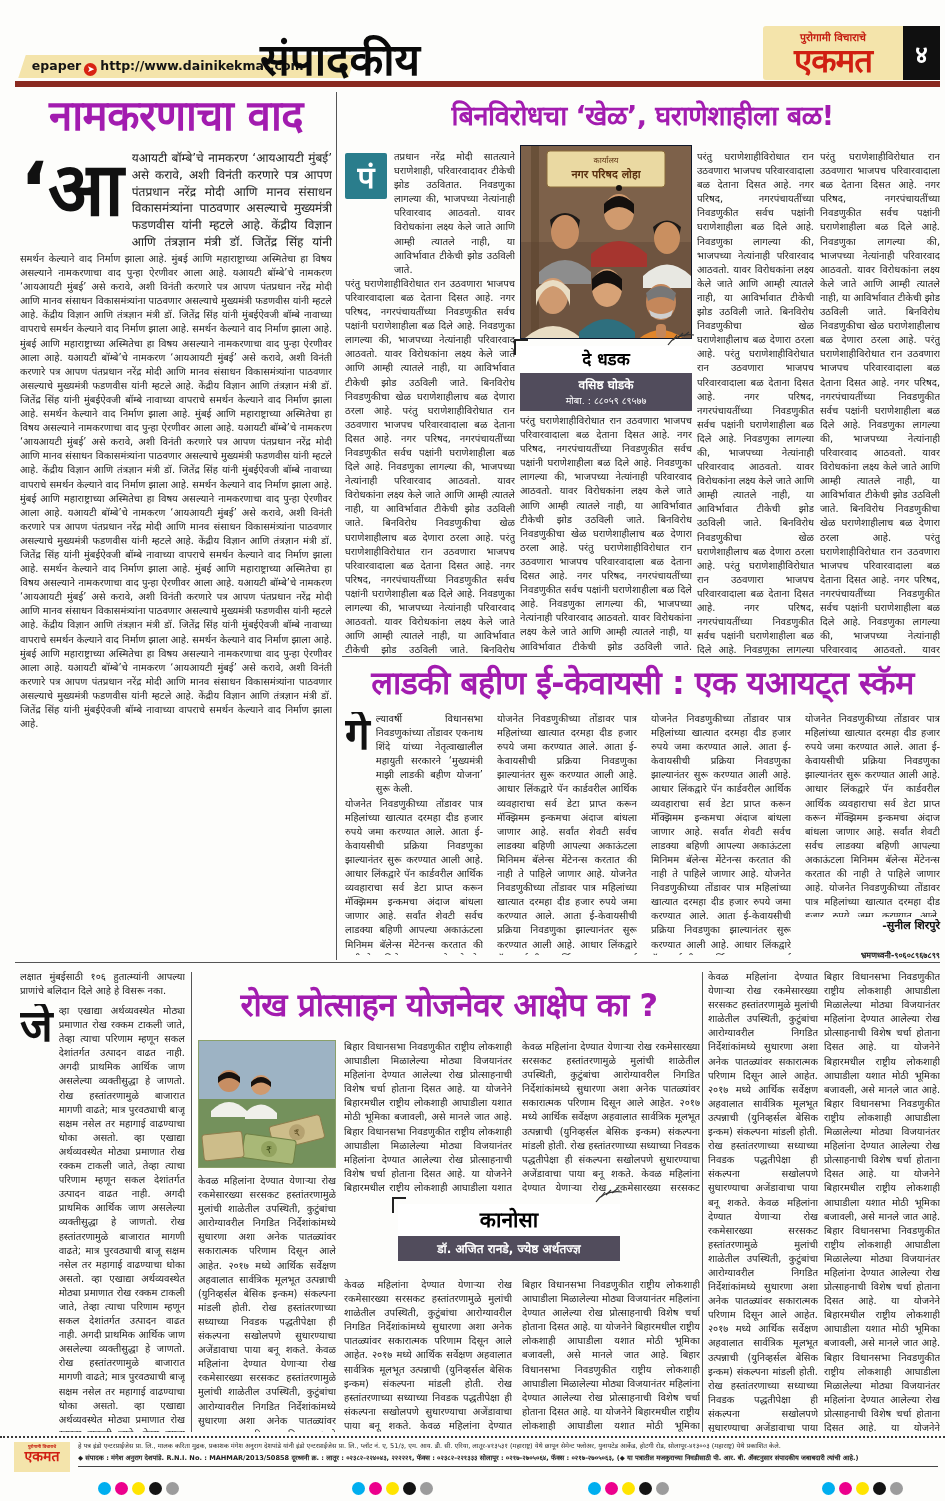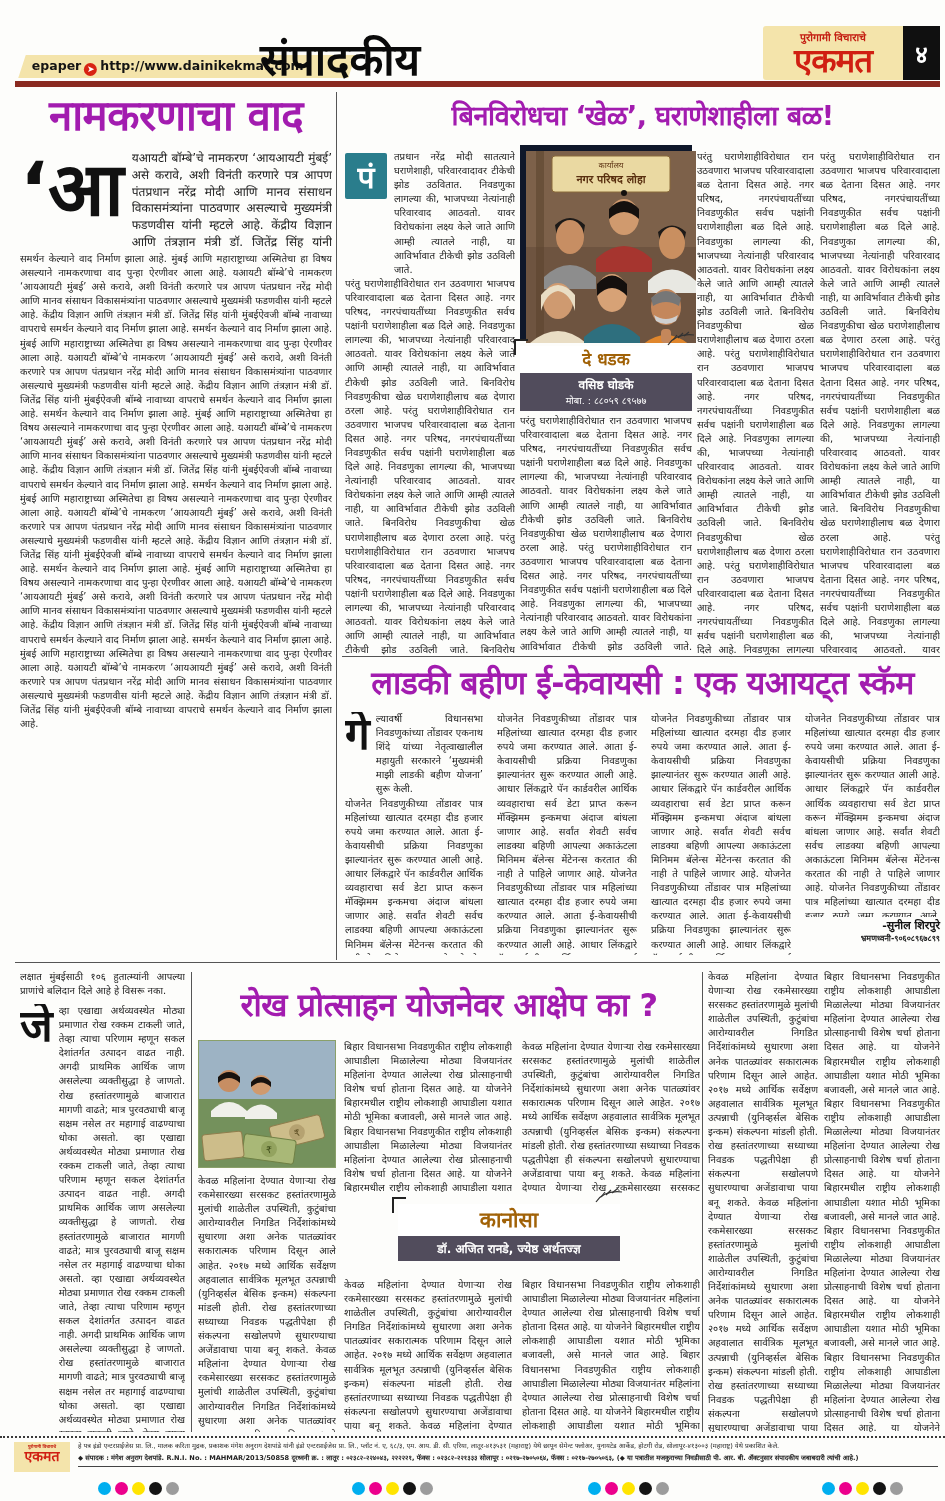--- a/index.html
+++ b/index.html
@@ -21,34 +21,34 @@
 .m-name{font-size:33px;font-weight:900;color:#d01f12;line-height:1.05;letter-spacing:-1px;}
 .pagenum{background:#101010;color:#fff;font-size:24px;font-weight:700;display:flex;align-items:center;justify-content:center;}
 .header-bar{background:#8a2a20;}
 
 .dc{float:left;font-weight:800;color:#111;}
 .dc-aa{font-size:74px;line-height:66px;margin:6px 8px 0 0;}
 .dc-box{width:42px;height:46px;background:#2a7d8c;color:#fff;font-size:30px;font-weight:800;display:flex;align-items:center;justify-content:center;float:left;margin:3px 7px 2px 0;border-radius:2px;}
 .dc-plain{font-size:44px;line-height:40px;margin:2px 6px 0 0;}
 
 .byl{border:0;}
-.byl-top{position:relative;background:#fff;text-align:center;font-weight:800;color:#a16207;}
+.byl-top{position:relative;background:#fff;text-align:center;font-weight:800;color:#000000;}
 .byl-top:before{content:"";position:absolute;left:-6px;top:-7px;width:12px;height:14px;border-left:2px solid #222;border-top:2px solid #222;}
 .byl-dark{background:#514c5c;color:#fff;text-align:center;}
 .ornament{position:absolute;}
 
 .dotted{border-top:2px dotted #3a3a3a;}
 .f-logo{background:#f4e4ab;text-align:center;padding-top:1px;}
 .f-tag{font-size:4.5px;font-weight:700;color:#c41e12;}
 .f-name{font-size:14px;font-weight:900;color:#d01f12;line-height:1;}
 .f-line{font-size:6.6px;line-height:9.5px;color:#222;text-align:justify;}
 .dot{width:13px;height:13px;border-radius:50%;display:inline-block;margin-right:4px;}
 .dots-group{position:absolute;top:0;white-space:nowrap;}
 .sig{font-weight:800;font-size:11px;text-align:right;color:#111;}
-.sigph{font-weight:700;font-size:8px;text-align:right;color:#222;}
+.sigph{font-weight:700;font-size:8px;text-align:right;color:#222;margin-top:17px;}
 </style>
 </head>
 <body>
 
 <div class="abs" style="left:0;top:0;width:945px;height:90px;">
   <div class="abs epaper-strip" style="left:22px;top:55px;width:330px;height:23px;">
     <div class="epaper-in"><span>epaper</span><span class="epaper-icon">➤</span><span>http://www.dainikekmat.com</span></div>
   </div>
   <div class="abs section-title" style="left:255px;top:28px;width:170px;text-align:center;">संपादकीय</div>
   <div class="abs masthead" style="left:763px;top:26px;width:140px;height:54px;">
@@ -75,21 +75,21 @@
 </section>
 
 <section>
   <h1 class="abs hl" style="left:345px;top:94px;width:595px;font-size:27px;line-height:44px;">बिनविरोधचा ‘खेळ’, घराणेशाहीला बळ!</h1>
   <div class="abs" style="left:345px;top:150px;width:170px;height:505px;overflow:hidden;">
     <span class="dc-box">पं</span>
     <span class="btxt" style="display:block;">तप्रधान नरेंद्र मोदी सातत्याने घराणेशाही, परिवारवादावर टीकेची झोड उठवितात. निवडणुका लागल्या की, भाजपच्या नेत्यांनाही परिवारवाद आठवतो. यावर विरोधकांना लक्ष्य केले जाते आणि आम्ही त्यातले नाही, या आविर्भावात टीकेची झोड उठविली जाते.</span>
     <div class="btxt">परंतु घराणेशाहीविरोधात रान उठवणारा भाजपच परिवारवादाला बळ देताना दिसत आहे. नगर परिषद, नगरपंचायतींच्या निवडणुकीत सर्वच पक्षांनी घराणेशाहीला बळ दिले आहे. निवडणुका लागल्या की, भाजपच्या नेत्यांनाही परिवारवाद आठवतो. यावर विरोधकांना लक्ष्य केले जाते आणि आम्ही त्यातले नाही, या आविर्भावात टीकेची झोड उठविली जाते. बिनविरोध निवडणुकीचा खेळ घराणेशाहीलाच बळ देणारा ठरला आहे. परंतु घराणेशाहीविरोधात रान उठवणारा भाजपच परिवारवादाला बळ देताना दिसत आहे. नगर परिषद, नगरपंचायतींच्या निवडणुकीत सर्वच पक्षांनी घराणेशाहीला बळ दिले आहे. निवडणुका लागल्या की, भाजपच्या नेत्यांनाही परिवारवाद आठवतो. यावर विरोधकांना लक्ष्य केले जाते आणि आम्ही त्यातले नाही, या आविर्भावात टीकेची झोड उठविली जाते. बिनविरोध निवडणुकीचा खेळ घराणेशाहीलाच बळ देणारा ठरला आहे. परंतु घराणेशाहीविरोधात रान उठवणारा भाजपच परिवारवादाला बळ देताना दिसत आहे. नगर परिषद, नगरपंचायतींच्या निवडणुकीत सर्वच पक्षांनी घराणेशाहीला बळ दिले आहे. निवडणुका लागल्या की, भाजपच्या नेत्यांनाही परिवारवाद आठवतो. यावर विरोधकांना लक्ष्य केले जाते आणि आम्ही त्यातले नाही, या आविर्भावात टीकेची झोड उठविली जाते. बिनविरोध निवडणुकीचा खेळ घराणेशाहीलाच बळ देणारा ठरला आहे.</div>
   </div>
 
-  <div class="abs" style="left:520px;top:145px;width:172px;height:194px;border:6px solid #0f172a;">
+  <div class="abs" style="left:520px;top:145px;width:172px;height:194px;border:1px solid #0f172a;">
     <svg width="170" height="192" viewBox="0 0 170 192">
       <rect width="170" height="192" fill="#6e5440"></rect>
       <rect x="0" y="0" width="170" height="96" fill="#7d614a"></rect>
       <rect x="10" y="0" width="8" height="192" fill="#5b452f" opacity="0.6"></rect>
       <rect x="26" y="5" width="118" height="36" rx="3" fill="#ead9a2" stroke="#8a6a3a"></rect>
       <text x="85" y="17" font-size="8" text-anchor="middle" fill="#5a3010">कार्यालय</text>
       <text x="85" y="32" font-size="11" font-weight="bold" text-anchor="middle" fill="#5a3010">नगर परिषद लोहा</text>
 
       <g transform="translate(44,86)">
           <path d="M-15,-12 Q0,-26 15,-12 L13,0 Q0,-10 -13,0 Z" fill="#1d1a18"></path>
@@ -224,21 +224,21 @@
   <div class="abs btxt" style="left:824px;top:970px;width:116px;height:462px;">बिहार विधानसभा निवडणुकीत राष्ट्रीय लोकशाही आघाडीला मिळालेल्या मोठ्या विजयानंतर महिलांना देण्यात आलेल्या रोख प्रोत्साहनाची विशेष चर्चा होताना दिसत आहे. या योजनेने बिहारमधील राष्ट्रीय लोकशाही आघाडीला यशात मोठी भूमिका बजावली, असे मानले जात आहे. बिहार विधानसभा निवडणुकीत राष्ट्रीय लोकशाही आघाडीला मिळालेल्या मोठ्या विजयानंतर महिलांना देण्यात आलेल्या रोख प्रोत्साहनाची विशेष चर्चा होताना दिसत आहे. या योजनेने बिहारमधील राष्ट्रीय लोकशाही आघाडीला यशात मोठी भूमिका बजावली, असे मानले जात आहे. बिहार विधानसभा निवडणुकीत राष्ट्रीय लोकशाही आघाडीला मिळालेल्या मोठ्या विजयानंतर महिलांना देण्यात आलेल्या रोख प्रोत्साहनाची विशेष चर्चा होताना दिसत आहे. या योजनेने बिहारमधील राष्ट्रीय लोकशाही आघाडीला यशात मोठी भूमिका बजावली, असे मानले जात आहे. बिहार विधानसभा निवडणुकीत राष्ट्रीय लोकशाही आघाडीला मिळालेल्या मोठ्या विजयानंतर महिलांना देण्यात आलेल्या रोख प्रोत्साहनाची विशेष चर्चा होताना दिसत आहे. या योजनेने बिहारमधील राष्ट्रीय लोकशाही आघाडीला यशात मोठी भूमिका बजावली, असे मानले जात आहे. बिहार विधानसभा निवडणुकीत राष्ट्रीय लोकशाही आघाडीला मिळालेल्या मोठ्या विजयानंतर महिलांना देण्यात आलेल्या रोख प्रोत्साहनाची विशेष चर्चा होताना दिसत आहे. या योजनेने बिहारमधील राष्ट्रीय लोकशाही आघाडीला यशात मोठी भूमिका बजावली, असे मानले जात आहे.</div>
 </section>
 
 <footer>
   <div class="abs dotted" style="left:0;top:1436px;width:945px;"></div>
   <div class="abs f-logo" style="left:14px;top:1442px;width:56px;height:30px;">
     <div class="f-tag">पुरोगामी विचाराचे</div>
     <div class="f-name">एकमत</div>
   </div>
   <div class="abs" style="left:78px;top:1442px;width:860px;border-bottom:1px solid #444;padding-bottom:3px;">
-    <div class="f-line">हे पत्र इंडो एन्टरप्राईजेस प्रा. लि., मालक करिता मुद्रक, प्रकाशक मंगेश अनुराग देशपांडे यांनी इंडो एन्टरप्राईजेस प्रा. लि., प्लॉट नं. ए, ६८/३, एम. आय. डी. सी. एरिया, लातूर-४१३५३१ (महाराष्ट्र) येथे छापून सेमेन्ट फ्लोअर, युनायटेड आर्केड, होटगी रोड, सोलापूर-४१३००३ (महाराष्ट्र) येथे प्रकाशित केले.</div>
+    <div class="f-line">हे पत्र इंडो एन्टरप्राईजेस प्रा. लि., मालक करिता मुद्रक, प्रकाशक मंगेश अनुराग देशपांडे यांनी इंडो एन्टरप्राईजेस प्रा. लि., प्लॉट नं. ए, 51/३, एम. आय. डी. सी. एरिया, लातूर-४१३५३१ (महाराष्ट्र) येथे छापून सेमेन्ट फ्लोअर, युनायटेड आर्केड, होटगी रोड, सोलापूर-४१३००३ (महाराष्ट्र) येथे प्रकाशित केले.</div>
     <div class="f-line" style="margin-top:2px;font-weight:700;">◆ संपादक : मंगेश अनुराग देशपांडे. R.N.I. No. : MAHMAR/2013/50858 दूरध्वनी क्र. : लातूर : ०२३८२-२२४०४३, २२२२२१, फॅक्स : ०२३८२-२२१३३३  सोलापूर : ०२१७-२७०५०६४, फॅक्स : ०२१७-२७०५०६३, (◆ या पत्रातील मजकुराच्या निवडीसाठी पी. आर. बी. ॲक्टनुसार संपादकीय जबाबदारी त्यांची आहे.)</div>
   </div>
   <div class="abs" style="left:0;top:1480px;width:945px;height:16px;">
     <span class="dots-group" style="left:98px;"><span class="dot" style="background: rgb(0, 174, 239);"></span><span class="dot" style="background: rgb(236, 0, 140);"></span><span class="dot" style="background: rgb(255, 228, 0);"></span><span class="dot" style="background: rgb(20, 20, 20);"></span><span class="dot" style="background: rgb(156, 156, 156);"></span></span>
     <span class="dots-group" style="left:352px;"><span class="dot" style="background: rgb(0, 174, 239);"></span><span class="dot" style="background: rgb(236, 0, 140);"></span><span class="dot" style="background: rgb(255, 228, 0);"></span><span class="dot" style="background: rgb(20, 20, 20);"></span><span class="dot" style="background: rgb(156, 156, 156);"></span></span>
     <span class="dots-group" style="left:588px;"><span class="dot" style="background: rgb(0, 174, 239);"></span><span class="dot" style="background: rgb(236, 0, 140);"></span><span class="dot" style="background: rgb(255, 228, 0);"></span><span class="dot" style="background: rgb(20, 20, 20);"></span><span class="dot" style="background: rgb(156, 156, 156);"></span></span>
     <span class="dots-group" style="left:822px;"><span class="dot" style="background: rgb(0, 174, 239);"></span><span class="dot" style="background: rgb(236, 0, 140);"></span><span class="dot" style="background: rgb(255, 228, 0);"></span><span class="dot" style="background: rgb(20, 20, 20);"></span><span class="dot" style="background: rgb(156, 156, 156);"></span></span>
   </div>
 </footer>
 

